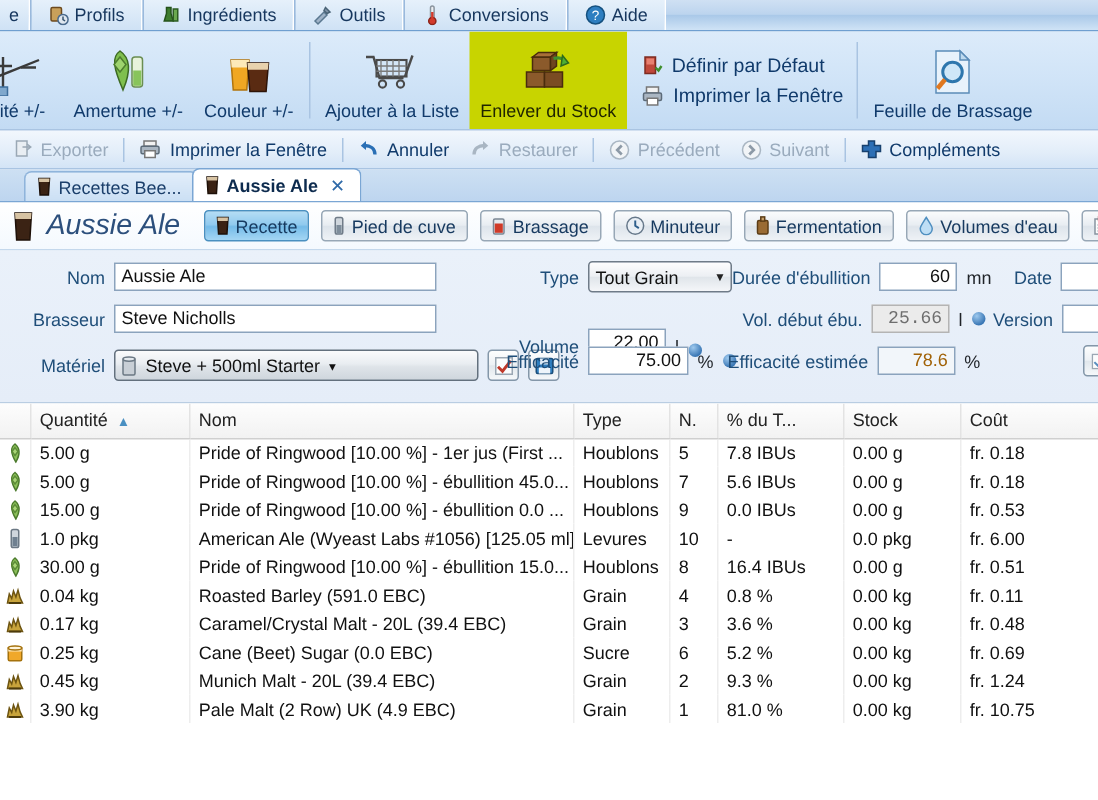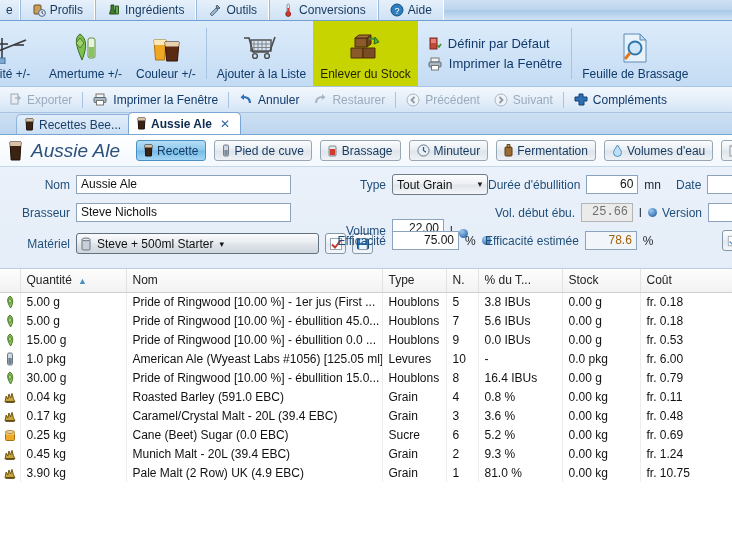--- a/index.html
+++ b/index.html
@@ -648,21 +648,21 @@
           <td style="padding: 0px 0px 0px 4px;">
             <svg width="12" height="14" viewBox="0 0 12 14">
               <path d="M6 1C9 3.4 10 7 6.6 13 3 7 2.6 3.4 6 1z" fill="#8cc05a" stroke="#4b7a2c"></path>
               <path d="M6 3.4l2 2.6-2 2.6-2-2.6z" fill="#a9d477" stroke="#5c8c37"></path>
             </svg>
           </td>
           <td>5.00 g</td>
           <td>Pride of Ringwood [10.00 %] - 1er jus (First ...</td>
           <td>Houblons</td>
           <td>5</td>
-          <td>3.8 IBUs</td>
+          <td>7.8 IBUs</td>
           <td>0.00 g</td>
           <td>fr. 0.18</td>
         </tr>
         <tr>
           <td style="padding: 0px 0px 0px 4px;">
             <svg width="12" height="14" viewBox="0 0 12 14">
               <path d="M6 1C9 3.4 10 7 6.6 13 3 7 2.6 3.4 6 1z" fill="#8cc05a" stroke="#4b7a2c"></path>
               <path d="M6 3.4l2 2.6-2 2.6-2-2.6z" fill="#a9d477" stroke="#5c8c37"></path>
             </svg>
           </td>
@@ -710,21 +710,21 @@
               <path d="M6 1C9 3.4 10 7 6.6 13 3 7 2.6 3.4 6 1z" fill="#8cc05a" stroke="#4b7a2c"></path>
               <path d="M6 3.4l2 2.6-2 2.6-2-2.6z" fill="#a9d477" stroke="#5c8c37"></path>
             </svg>
           </td>
           <td>30.00 g</td>
           <td>Pride of Ringwood [10.00 %] - ébullition 15.0...</td>
           <td>Houblons</td>
           <td>8</td>
           <td>16.4 IBUs</td>
           <td>0.00 g</td>
-          <td>fr. 0.79</td>
+          <td>fr. 0.51</td>
         </tr>
         <tr>
           <td style="padding: 0px 0px 0px 4px;">
             <svg width="12" height="14" viewBox="0 0 12 14">
               <path d="M1 12l1.2-6 1.6 3 1.2-5 1.6 4 1.4-4.6 1.4 5.2L11 12z" fill="#c8a43c" stroke="#6d5411"></path>
               <path d="M2 12h8" stroke="#4d3b0b" stroke-width="1.4"></path>
             </svg>
           </td>
           <td>0.04 kg</td>
           <td>Roasted Barley (591.0 EBC)</td>

